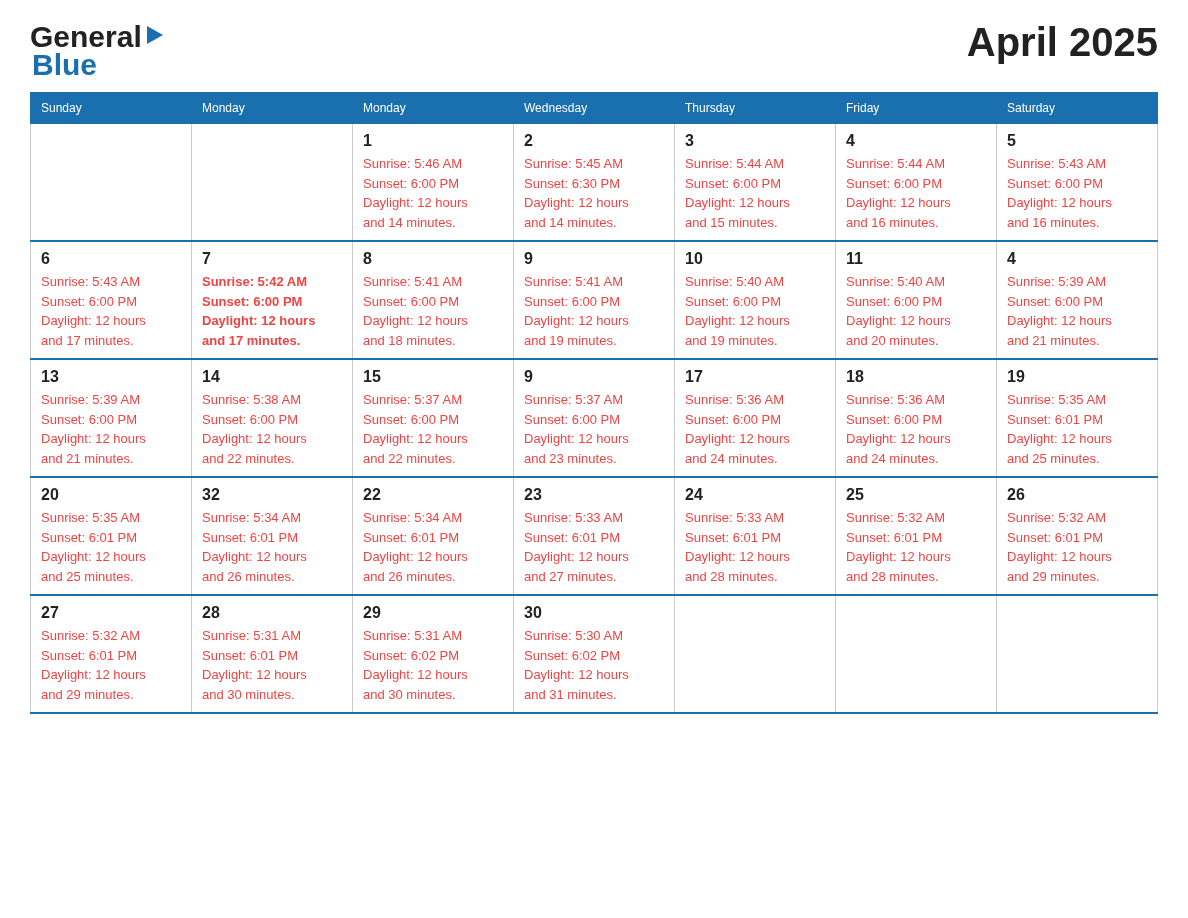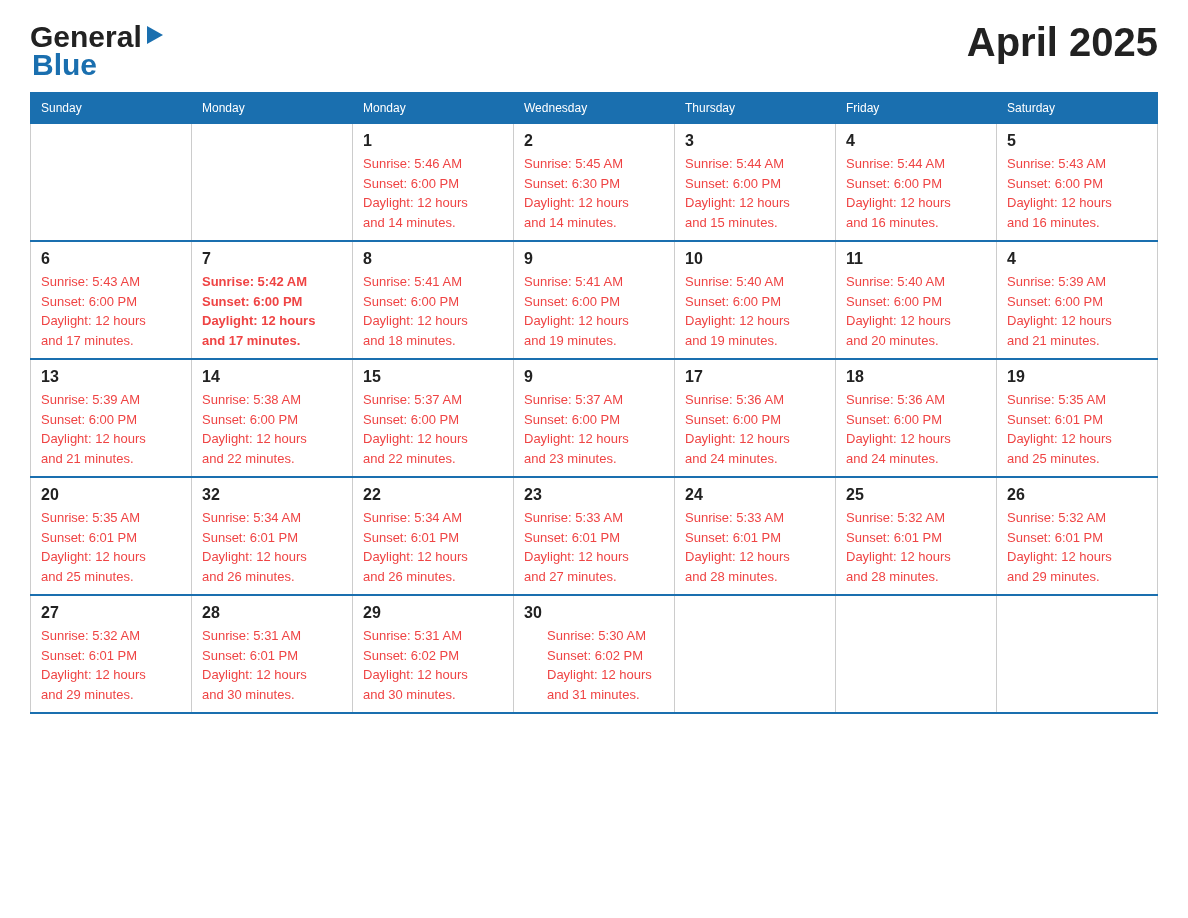--- a/index.html
+++ b/index.html
@@ -338,21 +338,21 @@
         </td>
         <td>
           <span class="day-number">29</span>
           <div class="day-info" style="white-space: pre-line;">Sunrise: 5:31 AM
 Sunset: 6:02 PM
 Daylight: 12 hours
 and 30 minutes.</div>
         </td>
         <td>
           <span class="day-number">30</span>
-          <div class="day-info" style="white-space: pre-line; margin-left: 23px;">Sunrise: 5:30 AM
+          <div class="day-info" style="white-space: pre-line;">Sunrise: 5:30 AM
 Sunset: 6:02 PM
 Daylight: 12 hours
 and 31 minutes.</div>
         </td>
         <td class="empty-cell"></td>
         <td class="empty-cell"></td>
         <td class="empty-cell"></td>
       </tr>
     </tbody>
 </table>

